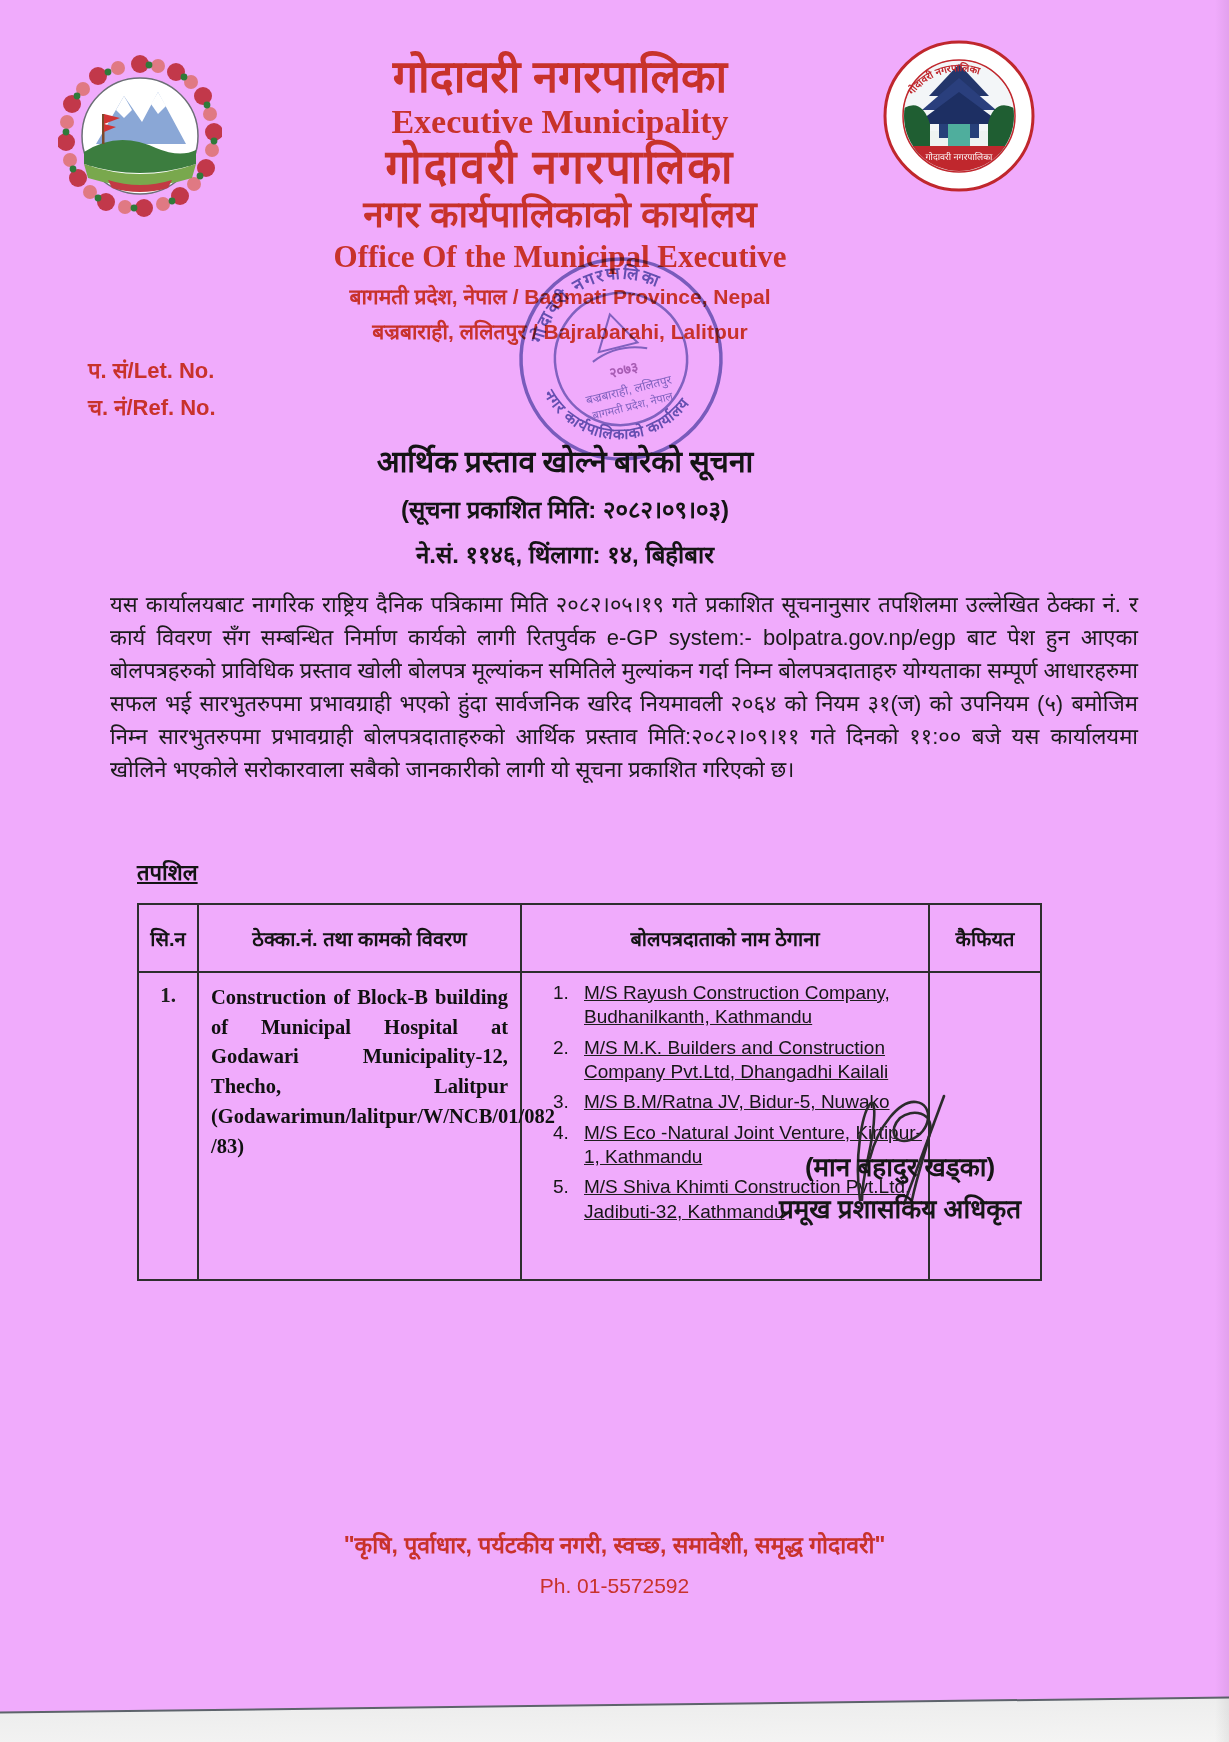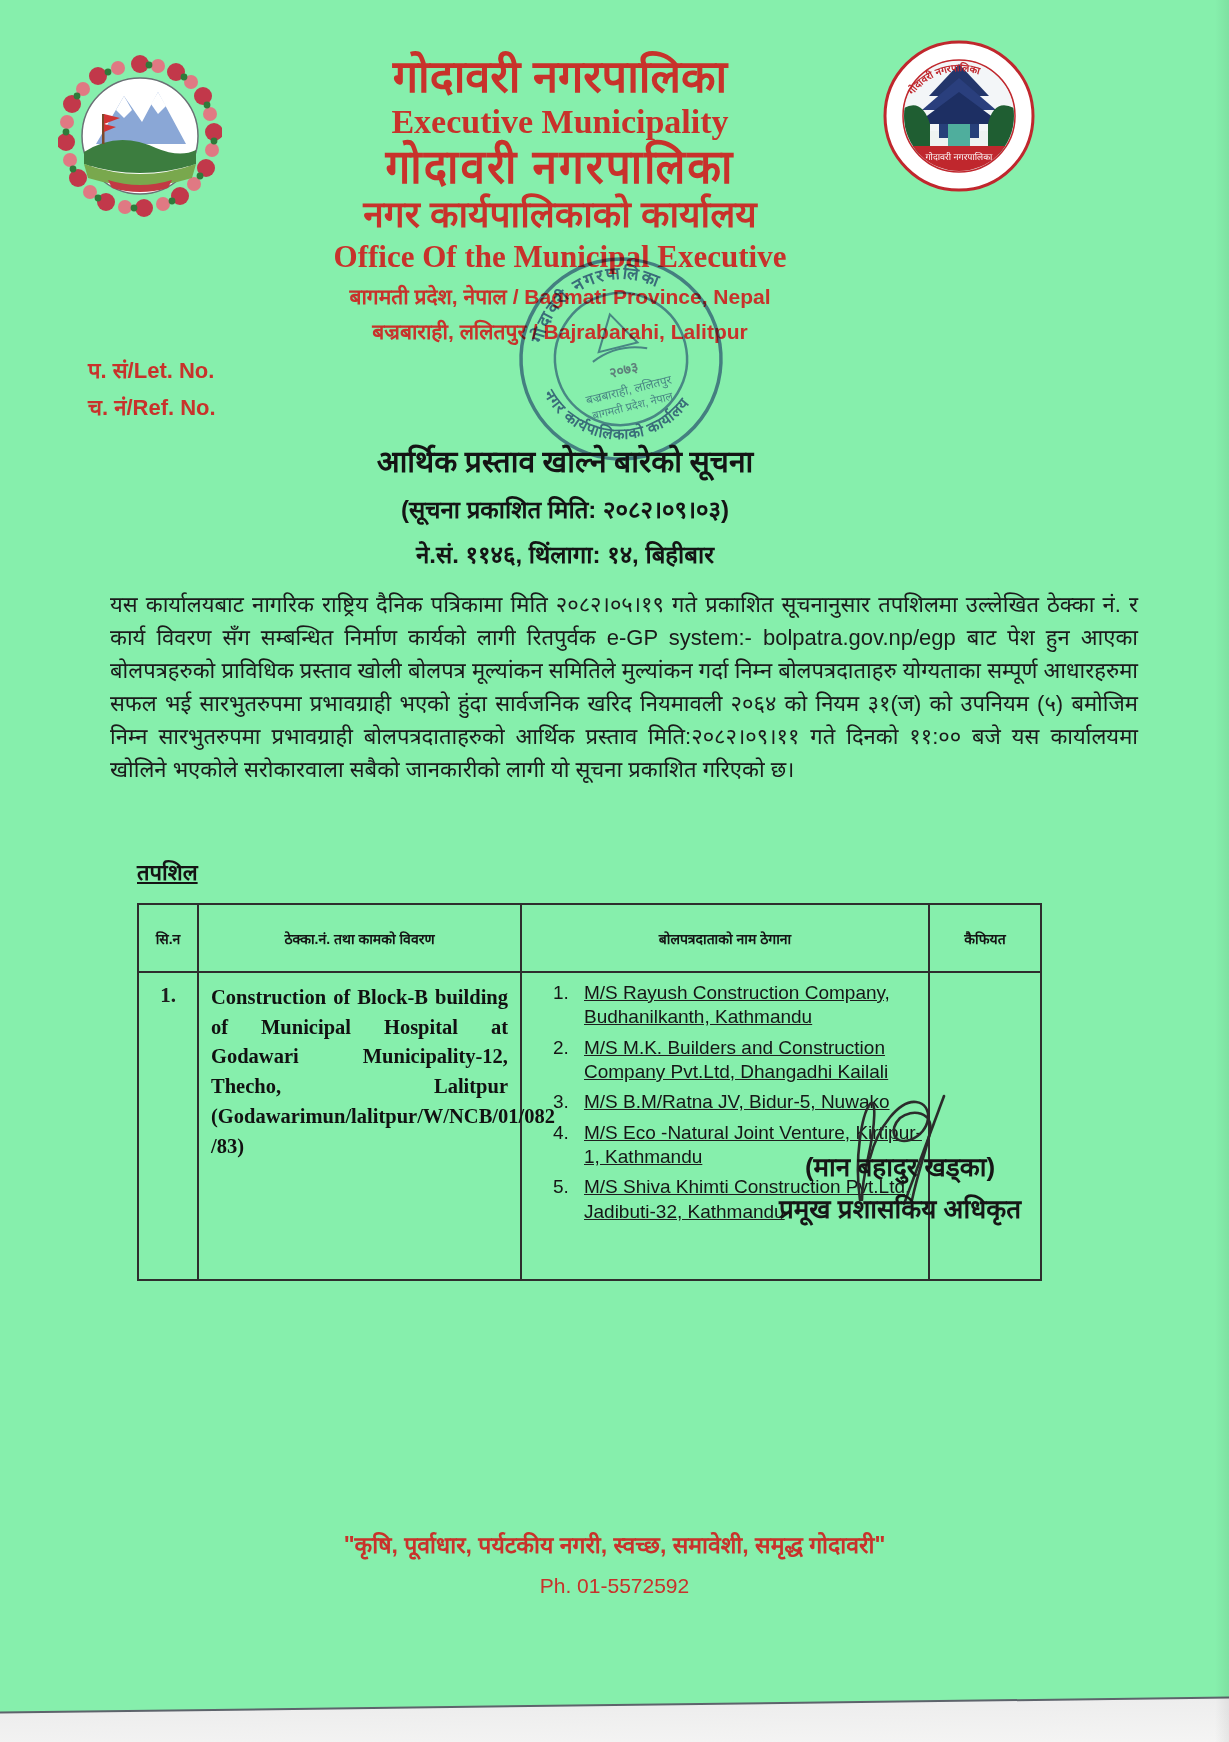--- a/index.html
+++ b/index.html
@@ -8,21 +8,21 @@
     --ink:#1e1e1e;
   }
   *{box-sizing:border-box;margin:0;padding:0;}
   html,body{background:#ffffff;}
   body{font-family:"Liberation Sans","DejaVu Sans",sans-serif;}
   .page{
     position:relative;
     width:1229px;
     height:1742px;
     margin:0 auto;
-    background:#86efac;
+    background:#f0abfc;
     overflow:hidden;
     color:var(--ink);
   }
   
   .emblem-left{position:absolute;left:58px;top:52px;width:164px;height:168px;}
   .emblem-right{position:absolute;left:882px;top:38px;width:154px;height:156px;}
   .header-text{
     position:absolute;left:240px;top:52px;width:640px;
     text-align:center;color:var(--accent);
   }
@@ -44,21 +44,21 @@
     position:absolute;left:110px;top:588px;width:1028px;
     font-size:22px;line-height:33px;text-align:justify;color:#1b1b1b;
   }
   .tapasil{position:absolute;left:137px;top:856px;font-size:22px;font-weight:800;text-decoration:underline;color:#141414;}
   
   .detail-table{
     position:absolute;left:137px;top:903px;width:903px;
     border-collapse:collapse;table-layout:fixed;
   }
   .detail-table th,.detail-table td{border:2px solid #2e2e2e;vertical-align:top;}
-  .detail-table th{font-size:14px;font-weight:800;text-align:center;vertical-align:middle;height:68px;color:#141414;}
+  .detail-table th{font-size:20px;font-weight:800;text-align:center;vertical-align:middle;height:68px;color:#141414;}
   .col-sn{width:60px;}
   .col-desc{width:323px;}
   .col-bidders{width:408px;}
   .col-remarks{width:112px;}
   .cell-sn{font-family:"Liberation Serif","DejaVu Serif",serif;font-size:21px;font-weight:700;text-align:center;padding-top:10px;height:308px;}
   .cell-desc{padding:10px 12px;font-family:"Liberation Serif","DejaVu Serif",serif;font-size:20.5px;font-weight:700;line-height:1.45;text-align:justify;color:#111;}
   .cell-bidders{padding:8px 6px 8px 0;text-decoration:underline;}
   .cell-bidders ol{margin-left:52px;font-size:19px;line-height:1.28;color:#161616;}
   .cell-bidders li{margin-bottom:6px;padding-left:10px;}
   

